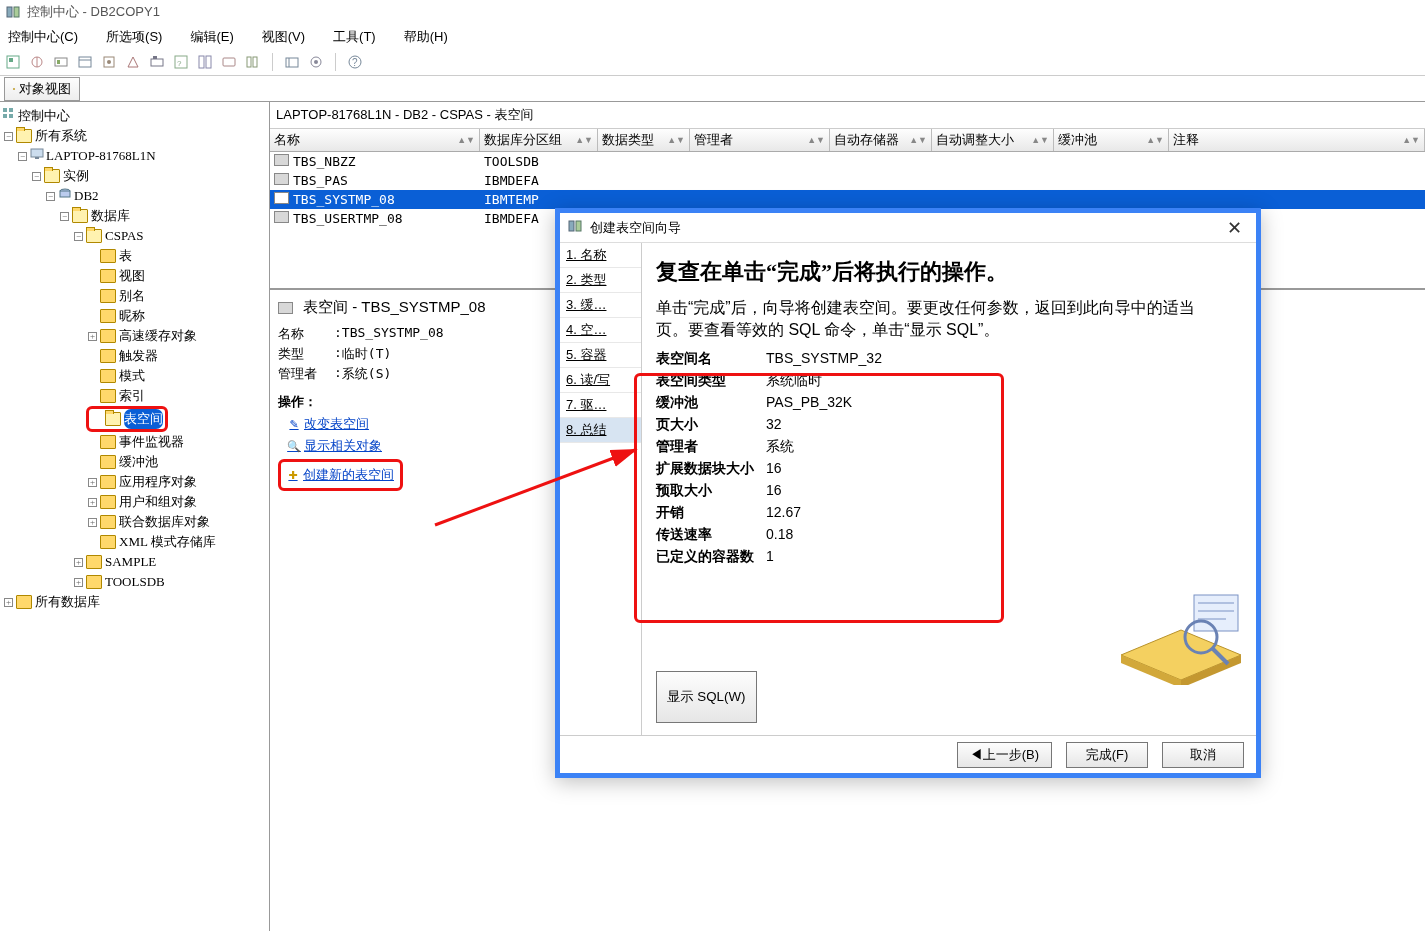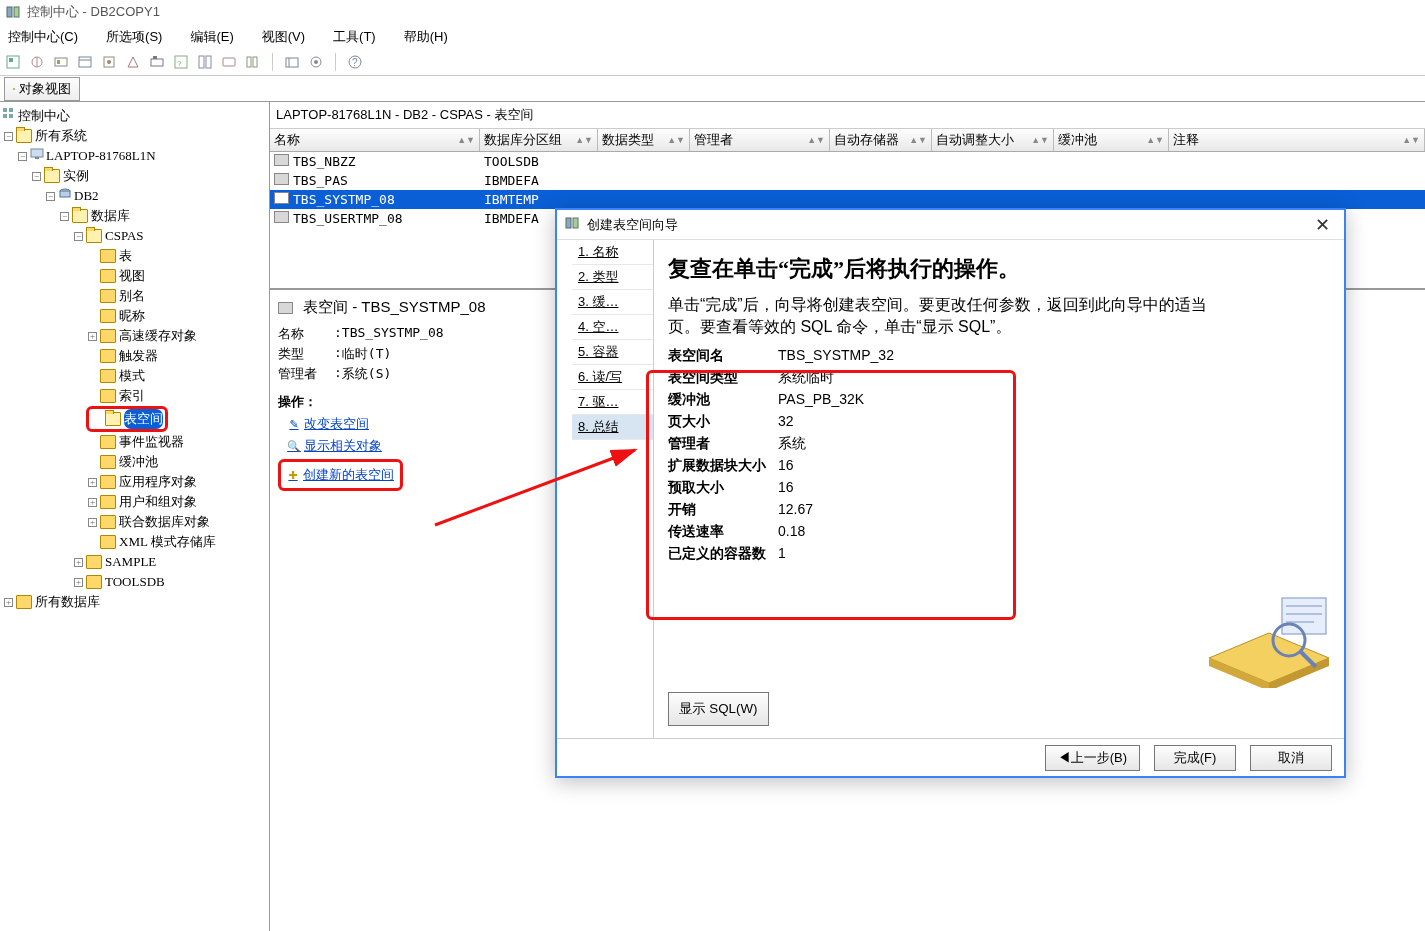--- a/index.html
+++ b/index.html
@@ -122,44 +122,43 @@
 .detail-item { display:flex; margin:2px 0; font-family:"SimSun",monospace; }
 .detail-item .k { width:56px; }
 .ops-label { margin-top:10px; font-weight:bold; }
 .op-link { display:flex; align-items:center; gap:4px; margin:4px 0 4px 10px; color:#0645c8; text-decoration:underline; cursor:pointer; }
 .link-icon { width:12px; height:12px; display:inline-flex; align-items:center; justify-content:center; font-size:11px; }
 .hl-red-box { border:3px solid #e11; border-radius:6px; padding:4px 6px; display:inline-block; }
 .wizard {
   position:absolute;
   left:555px;
   top:208px;
-  width:791px;
+  width:706px;
   height:570px;
   background:#fff;
-  border:2px solid #3b82f6;
+  border:5px solid #3b82f6;
   box-shadow:0 4px 20px rgba(0,0,0,.25);
   z-index:100;
 }
 .wizard-title {
   height:30px;
   display:flex;
   align-items:center;
   justify-content:space-between;
   padding:0 8px;
   background:#fff;
   border-bottom:1px solid #ddd;
 }
 .wizard-title .left { display:flex; align-items:center; gap:6px; }
 .close-x { font-size:18px; color:#333; cursor:pointer; padding:0 6px; }
 .wizard-body { display:flex; height:calc(100% - 68px); }
 .wizard-nav {
   width:82px;
   border-right:1px solid #ccc;
   font-size:13px;
-  margin-left:15px;
 }
 .wizard-nav .step {
   padding:3px 6px;
   border-bottom:1px solid #e8e8e8;
   text-decoration:underline;
   color:#000;
   cursor:pointer;
 }
 .wizard-nav .step.active {
   background:#d7e4f2;
@@ -183,21 +182,21 @@
   border:3px solid #e11;
   border-radius:6px;
   pointer-events:none;
 }
 .show-sql-btn {
   position:absolute;
   bottom:12px;
   left:14px;
   border:1px solid #777;
   background:linear-gradient(#fdfdfd,#e6e6e6);
-  padding:7px 10px;
+  padding:16px 10px;
 }
 .wizard-footer {
   height:38px;
   border-top:1px solid #ccc;
   display:flex;
   align-items:center;
   justify-content:flex-end;
   gap:14px;
   padding:0 12px;
 }

